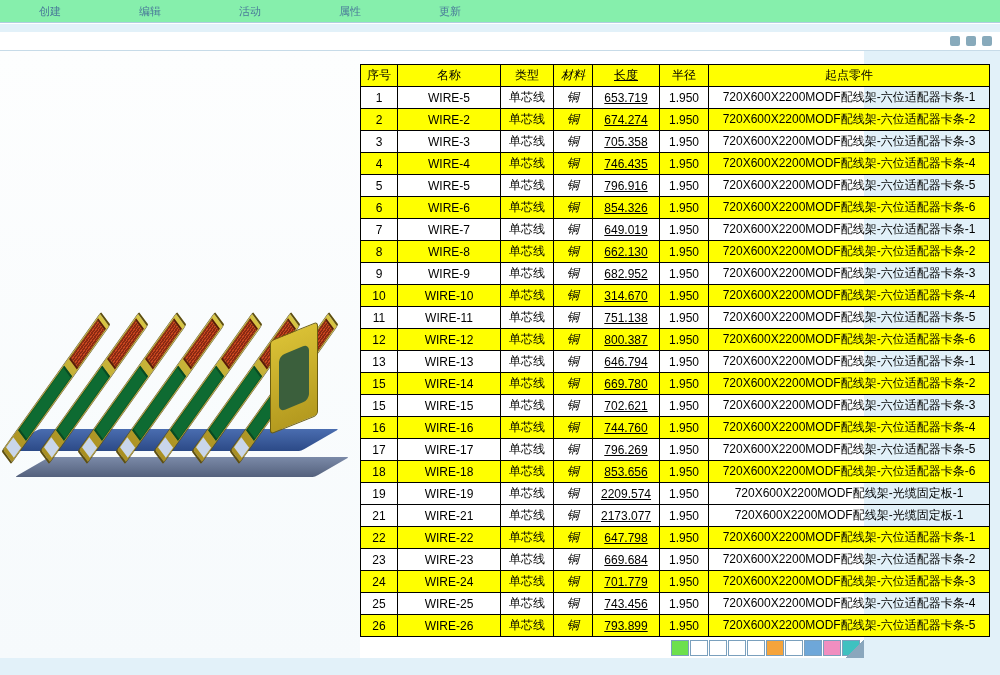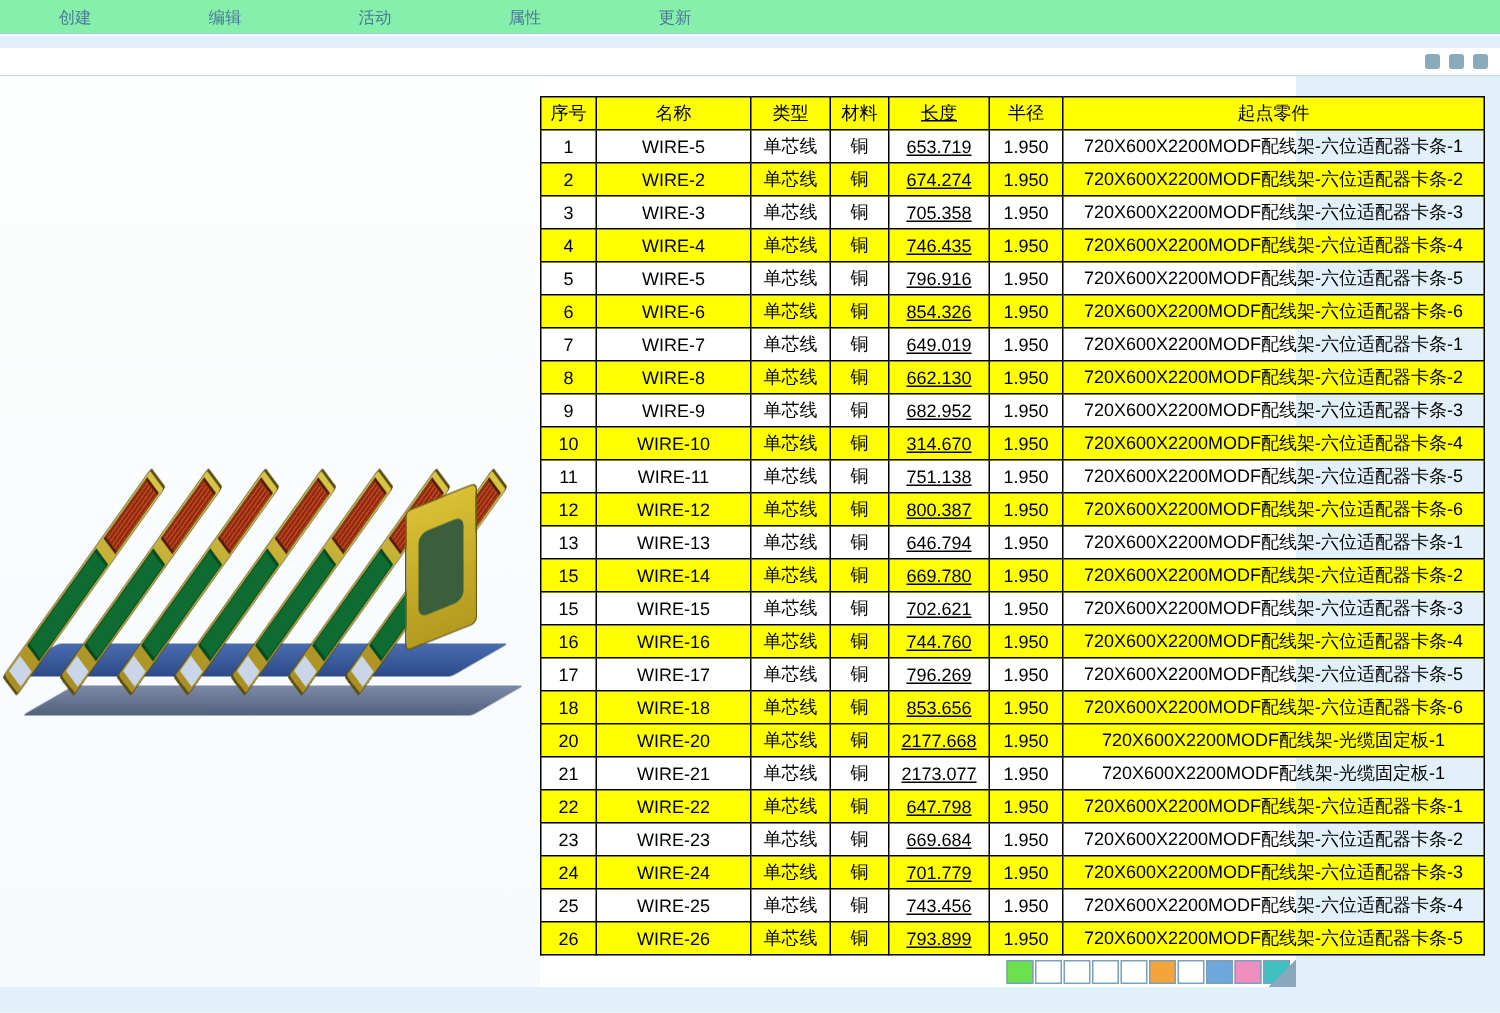--- a/index.html
+++ b/index.html
@@ -170,21 +170,21 @@
   table.wires th {
     background: #ff0;
     font-weight: normal;
   }
   tr.hl td {
     background: #ff0;
   }
   .col-idx   { width: 28px; }
   .col-name  { width: 94px; }
   .col-type  { width: 44px; }
-  .col-mat   { width: 30px; }
+  .col-mat   { width: 30px; font-style: italic; }
   .col-len   { width: 58px; text-align: right; text-decoration: underline; }
   .col-rad   { width: 40px; text-align: right; }
   .col-start { text-align: center; }
 
   
   .pager {
     position: absolute;
     right: 4px;
     bottom: 4px;
     height: 14px;
@@ -445,26 +445,26 @@
           </tr>
           <tr class="hl">
             <td class="col-idx">18</td>
             <td class="col-name">WIRE-18</td>
             <td class="col-type">单芯线</td>
             <td class="col-mat">铜</td>
             <td class="col-len">853.656</td>
             <td class="col-rad">1.950</td>
             <td class="col-start">720X600X2200MODF配线架-六位适配器卡条-6</td>
           </tr>
-          <tr class="hl">
-            <td class="col-idx">20</td>
-            <td class="col-name">WIRE-20</td>
-            <td class="col-type">单芯线</td>
-            <td class="col-mat">铜</td>
-            <td class="col-len">2177.668</td>
+          <tr>
+            <td class="col-idx">19</td>
+            <td class="col-name">WIRE-19</td>
+            <td class="col-type">单芯线</td>
+            <td class="col-mat">铜</td>
+            <td class="col-len">2209.574</td>
             <td class="col-rad">1.950</td>
             <td class="col-start">720X600X2200MODF配线架-光缆固定板-1</td>
           </tr>
           <tr>
             <td class="col-idx">21</td>
             <td class="col-name">WIRE-21</td>
             <td class="col-type">单芯线</td>
             <td class="col-mat">铜</td>
             <td class="col-len">2173.077</td>
             <td class="col-rad">1.950</td>

